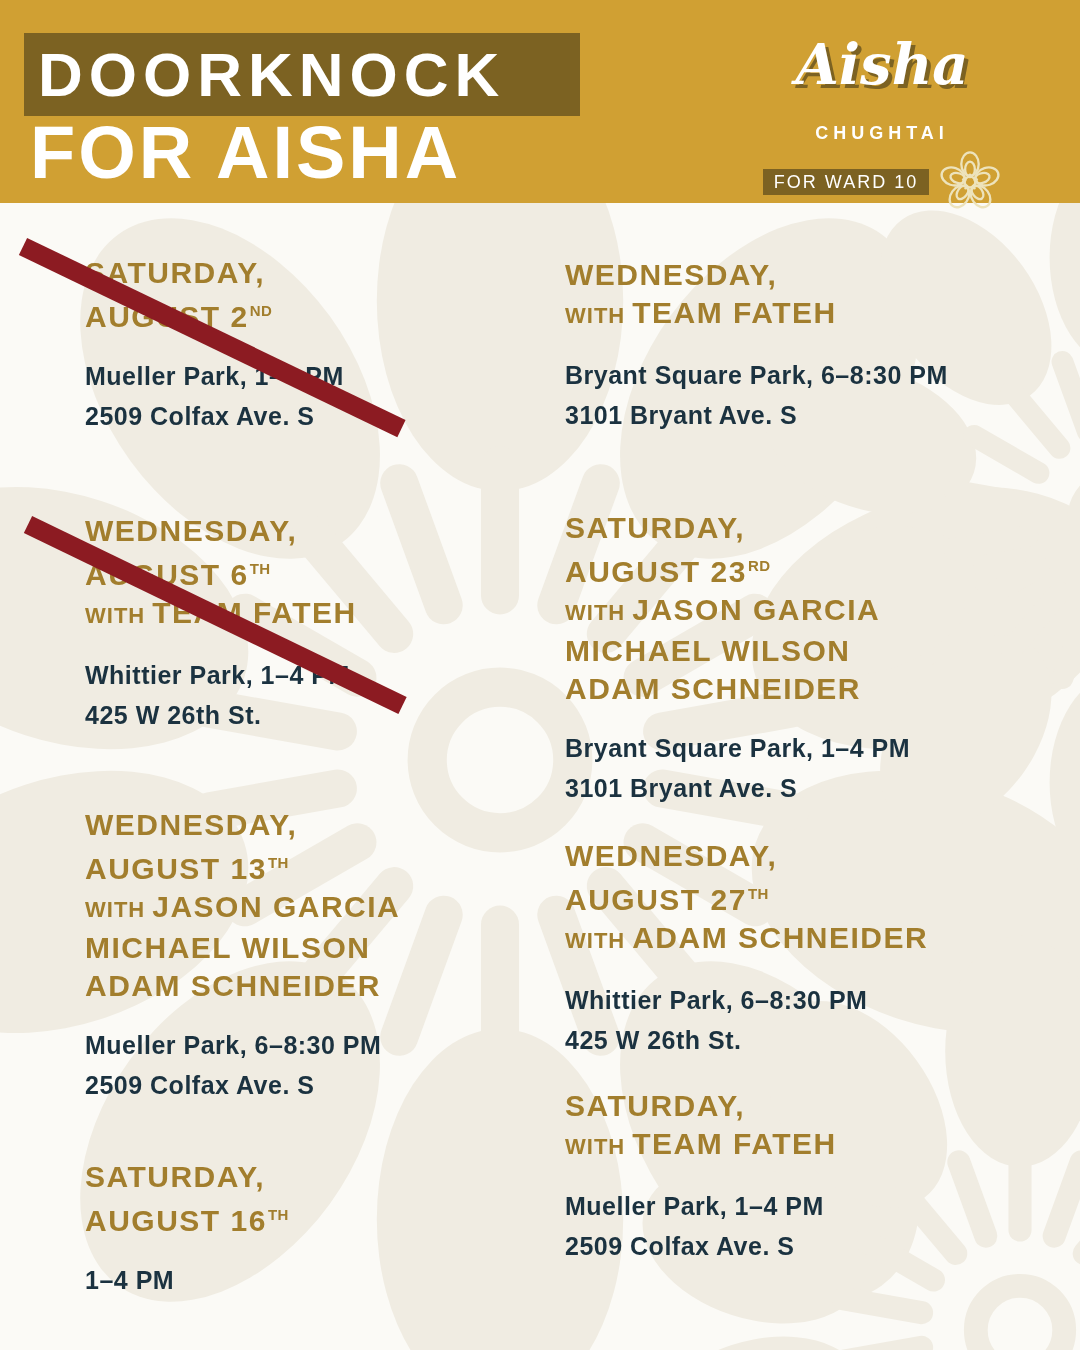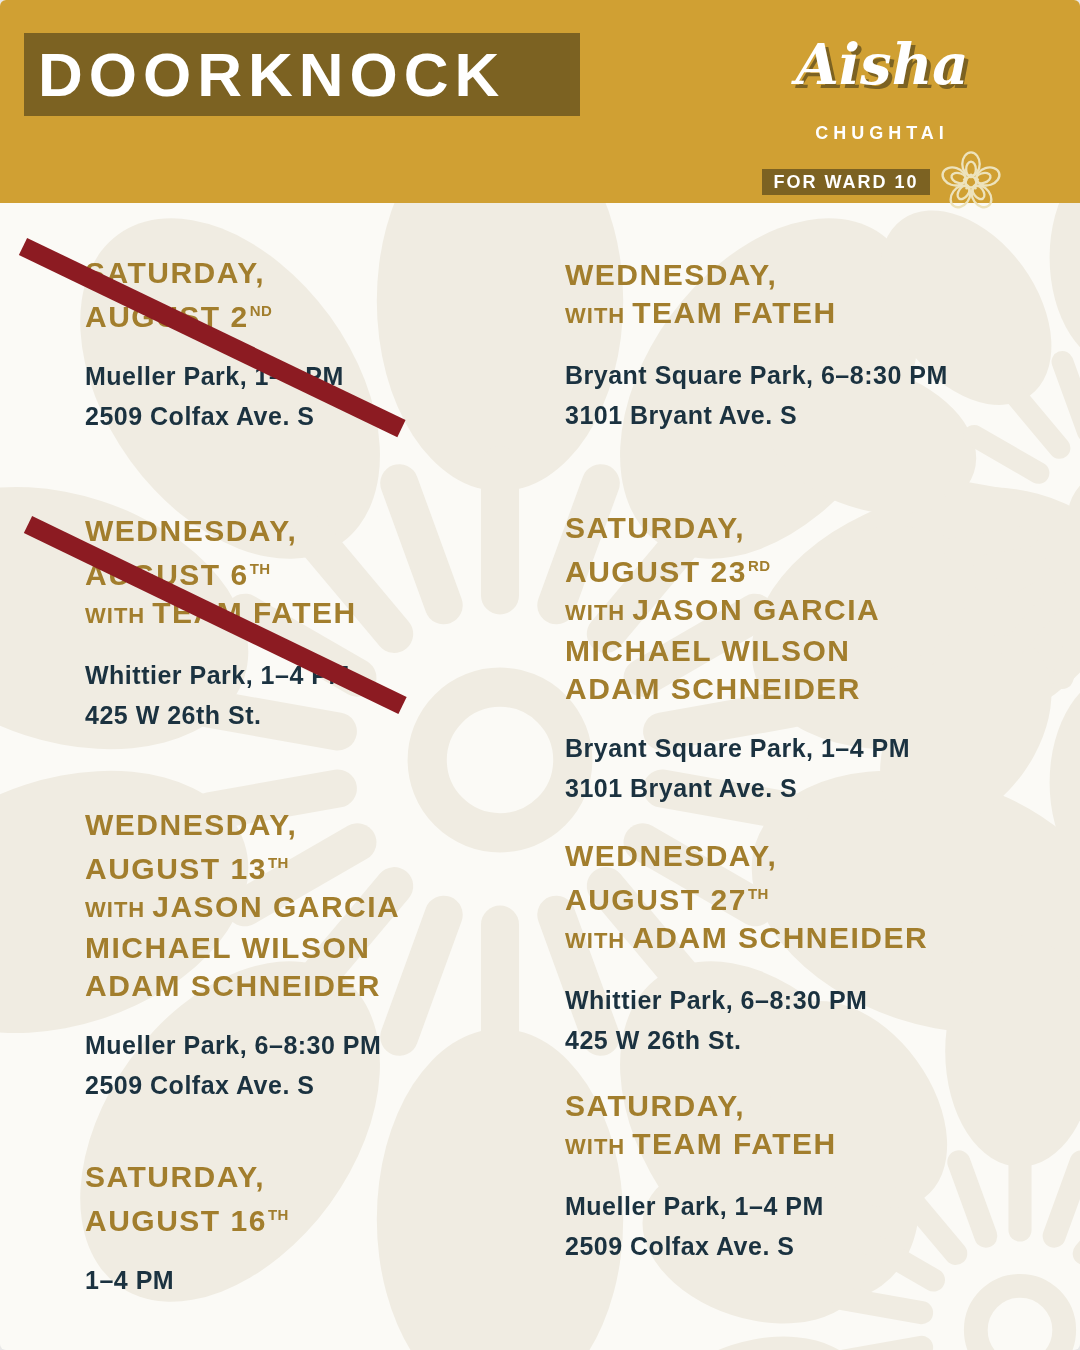--- a/index.html
+++ b/index.html
@@ -5,21 +5,20 @@
   :root{
     --band-gold:#D0A033; --deep-gold:#7C6222; --heading-gold:#A27E2D;
     --navy:#1B3240; --maroon:#8C1B22; --page-bg:#FBFAF6; --watermark:#F0ECE2; --white:#FFFFFF;
   }
   *{box-sizing:border-box;}
   html,body{margin:0;padding:0;background:#e8e8e8;}
   .page{
     position:relative;width:1080px;height:1350px;margin:0 auto;
     background:var(--page-bg);overflow:hidden;
     font-family:"Liberation Sans",sans-serif;
-    border-radius:6px;
   }
   
   .wm{position:absolute;inset:0;pointer-events:none;}
   .wm .wm-fill{fill:var(--watermark);}
   .wm .wm-ring{fill:none;stroke:var(--watermark);stroke-width:7px;}
   
   .header{position:absolute;left:0;top:0;width:1080px;height:203px;background:var(--band-gold);}
   .dk-box{
     position:absolute;left:24px;top:33px;width:556px;height:83px;
     background:var(--deep-gold);display:flex;align-items:center;padding-left:14px;
@@ -32,21 +31,21 @@
   .logo{position:absolute;right:42px;top:18px;width:312px;text-align:center;}
   .logo-script{
     font-family:"DejaVu Serif",serif;font-style:italic;font-weight:700;
     font-size:56px;line-height:92px;color:var(--white);
     text-shadow:4px 4px 0 var(--deep-gold);
   }
   .logo-surname{font-size:18px;font-weight:800;letter-spacing:5px;color:var(--white);margin-top:13px;}
   .logo-bottom{display:flex;align-items:center;justify-content:center;gap:10px;margin-top:7px;}
   .logo-badge{
     display:inline-block;background:var(--deep-gold);color:var(--white);
-    font-size:18px;font-weight:700;letter-spacing:2px;padding:4px 11px;line-height:1;
+    font-size:18px;font-weight:400;letter-spacing:2px;padding:4px 11px;line-height:1;
   }
   .logo-flower{flex:0 0 auto;}
   .logo-flower .lf-stroke{fill:none;stroke:#EDE3BC;stroke-width:2.4px;}
   .logo-flower .lf-dot{fill:#EDE3BC;}
   
   .event{position:absolute;width:470px;}
   .event-title{margin:0;font-size:30px;line-height:38px;font-weight:800;letter-spacing:1.5px;color:var(--heading-gold);}
   .t-line{display:block;}
   .with{font-size:22px;letter-spacing:1px;margin-right:7px;}
   sup.ord{font-size:15px;vertical-align:11px;letter-spacing:0.5px;margin-left:1px;}
@@ -99,20 +98,21 @@
     </defs>
     <use href="#wm-flower" transform="translate(500,760) scale(5.6)"></use>
     <use href="#wm-flower" transform="translate(1120,520) scale(3.2)"></use>
     <use href="#wm-flower" transform="translate(1020,1330) scale(3.4)"></use>
   </svg>
 
   <header class="header">
     <div class="dk-box">
       <h1 class="dk-line1">DOORKNOCK</h1>
     </div>
+    <h1 class="dk-line2">FOR AISHA</h1>
 
     <div class="logo">
       <div class="logo-script">Aisha</div>
       <div class="logo-surname">CHUGHTAI</div>
       <div class="logo-bottom">
         <span class="logo-badge">FOR WARD 10</span>
         <svg class="logo-flower" width="62" height="62" viewBox="0 0 64 64" aria-hidden="true">
           <g>
             <ellipse class="lf-stroke" cx="32" cy="13.5" rx="9" ry="12"></ellipse>
             <ellipse class="lf-stroke" cx="32" cy="13.5" rx="9" ry="12" transform="rotate(72 32 32)"></ellipse>

